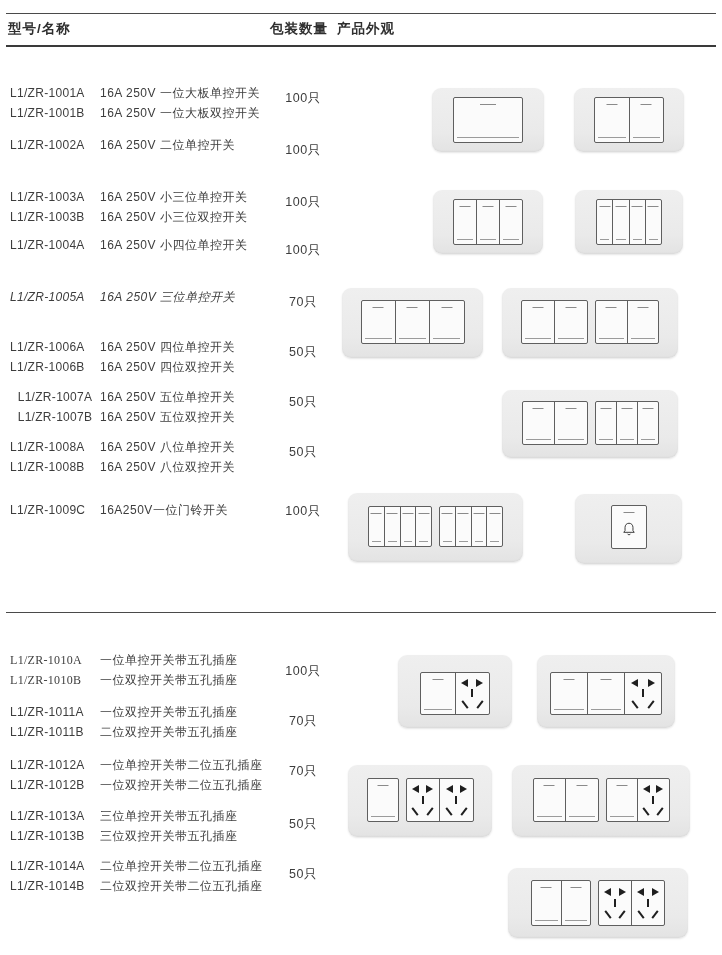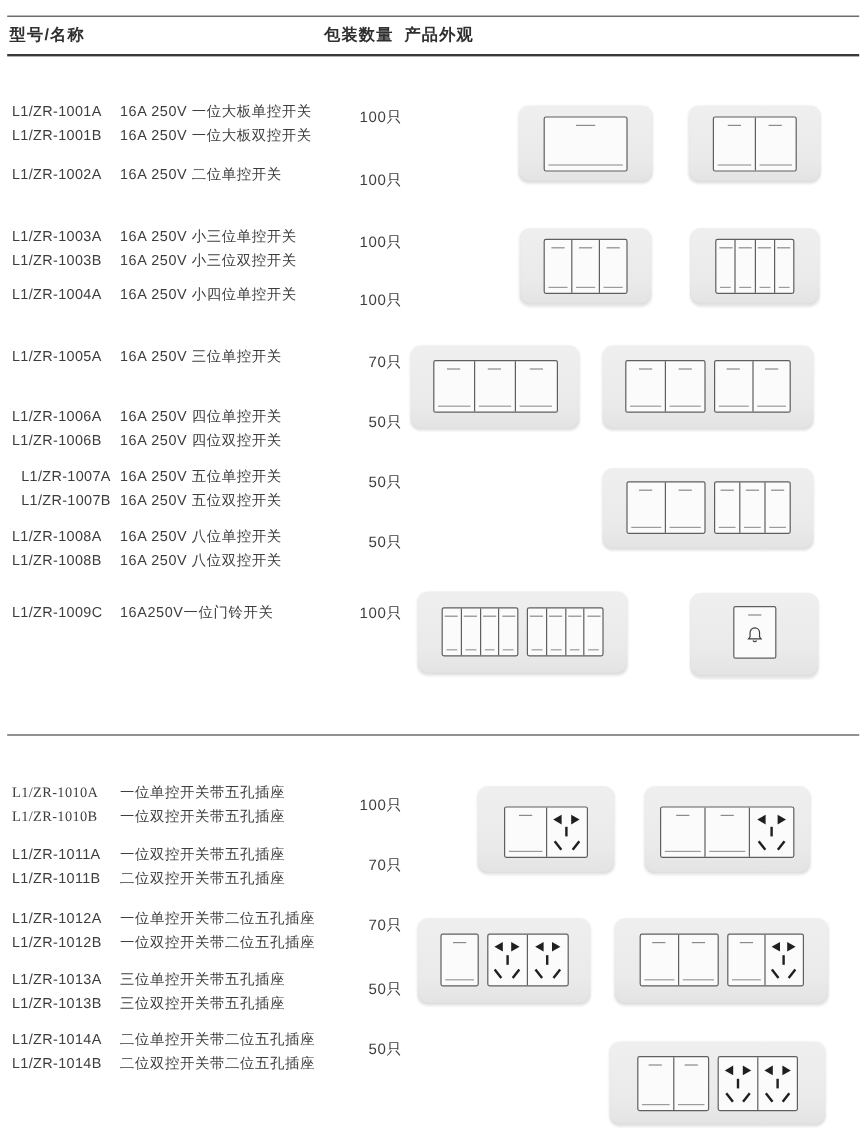--- a/index.html
+++ b/index.html
@@ -10,21 +10,21 @@
   .hline.thick{border-top:2px solid #3a3a3a;}
 
   .hdr{position:absolute;top:20px;font-size:13.5px;font-weight:600;color:#2f2f2f;letter-spacing:1px;}
   #hdr-model{left:8px;}
   #hdr-qty{left:270px;}
   #hdr-look{left:337px;}
 
   .row{position:absolute;left:10px;font-size:12px;line-height:20px;white-space:nowrap;}
   .code{display:inline-block;width:90px;letter-spacing:.3px;}
   .desc{letter-spacing:.5px;}
-  .qty{position:absolute;left:271px;width:64px;text-align:right;font-size:12.5px;letter-spacing:.5px;}
+  .qty{position:absolute;left:271px;width:64px;text-align:center;font-size:12.5px;letter-spacing:.5px;}
 
   .plate{position:absolute;background:linear-gradient(180deg,#efefef 0%,#eaeaea 70%,#e3e3e3 100%);
          border-radius:9px;box-shadow:0 1px 2px rgba(0,0,0,.10), inset 0 -1px 2px rgba(0,0,0,.04);}
   .plate-inner{display:flex;justify-content:center;gap:7px;}
   .grp{border:1px solid #5f5f5f;border-radius:2px;background:#fbfbfb;display:flex;box-sizing:border-box;}
   .mod{flex:1;position:relative;box-sizing:border-box;}
   .mod + .mod{border-left:1px solid #5f5f5f;}
   .mod.rocker::before, .mod.rocker_l::before, .mod.bell::before{
     content:"";position:absolute;top:6px;left:50%;transform:translateX(-50%);
     width:11px;border-top:1px solid #8a8a8a;}
@@ -68,21 +68,21 @@
       <div class="qty" style="top: 142px;">100只</div>
       <div class="row" style="top: 187px;">
         <div><span class="code">L1/ZR-1003A</span><span class="desc">16A 250V 小三位单控开关</span></div>
         <div><span class="code">L1/ZR-1003B</span><span class="desc">16A 250V 小三位双控开关</span></div>
       </div>
       <div class="qty" style="top: 194px;">100只</div>
       <div class="row" style="top: 235px;">
         <div><span class="code">L1/ZR-1004A</span><span class="desc">16A 250V 小四位单控开关</span></div>
       </div>
       <div class="qty" style="top: 242px;">100只</div>
-      <div class="row" style="top: 287px;">
+      <div class="row" style="top: 287px; font-style: italic;">
         <div><span class="code">L1/ZR-1005A</span><span class="desc">16A 250V 三位单控开关</span></div>
       </div>
       <div class="qty" style="top: 294px;">70只</div>
       <div class="row" style="top: 337px;">
         <div><span class="code">L1/ZR-1006A</span><span class="desc">16A 250V 四位单控开关</span></div>
         <div><span class="code">L1/ZR-1006B</span><span class="desc">16A 250V 四位双控开关</span></div>
       </div>
       <div class="qty" style="top: 344px;">50只</div>
       <div class="row" style="top: 387px; text-align: center;">
         <div><span class="code">L1/ZR-1007A</span><span class="desc">16A 250V 五位单控开关</span></div>

